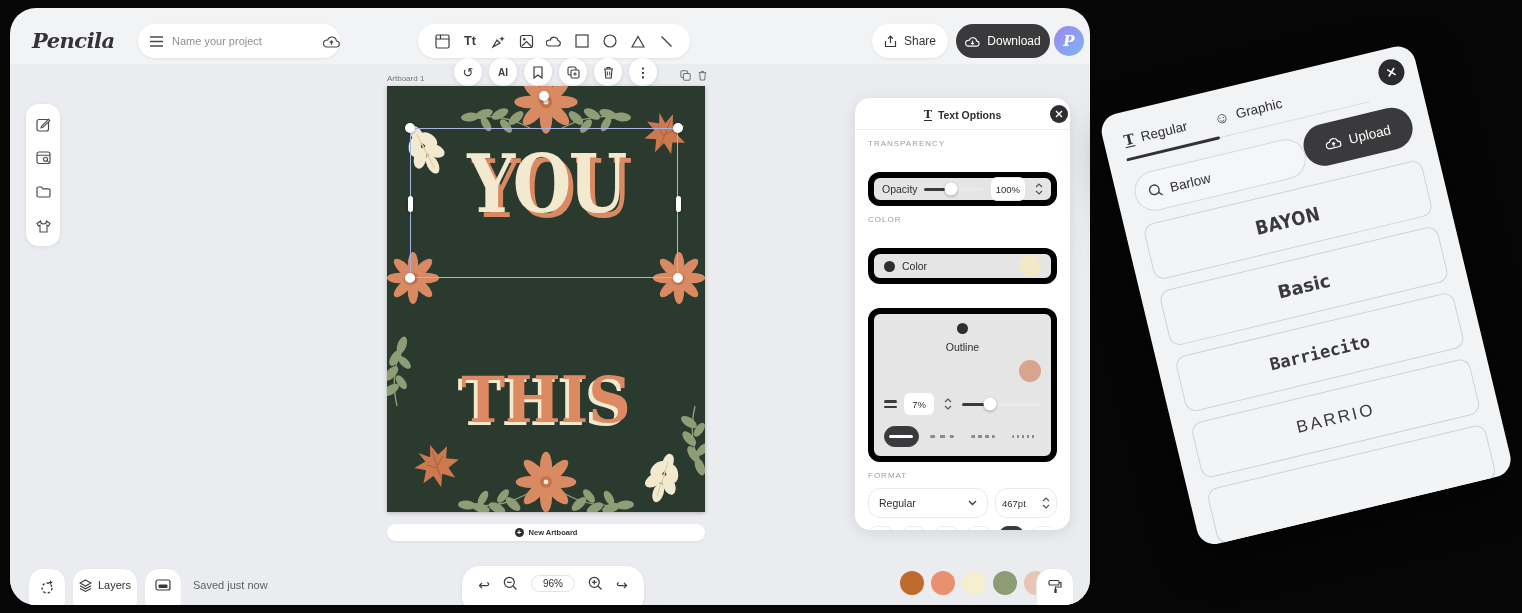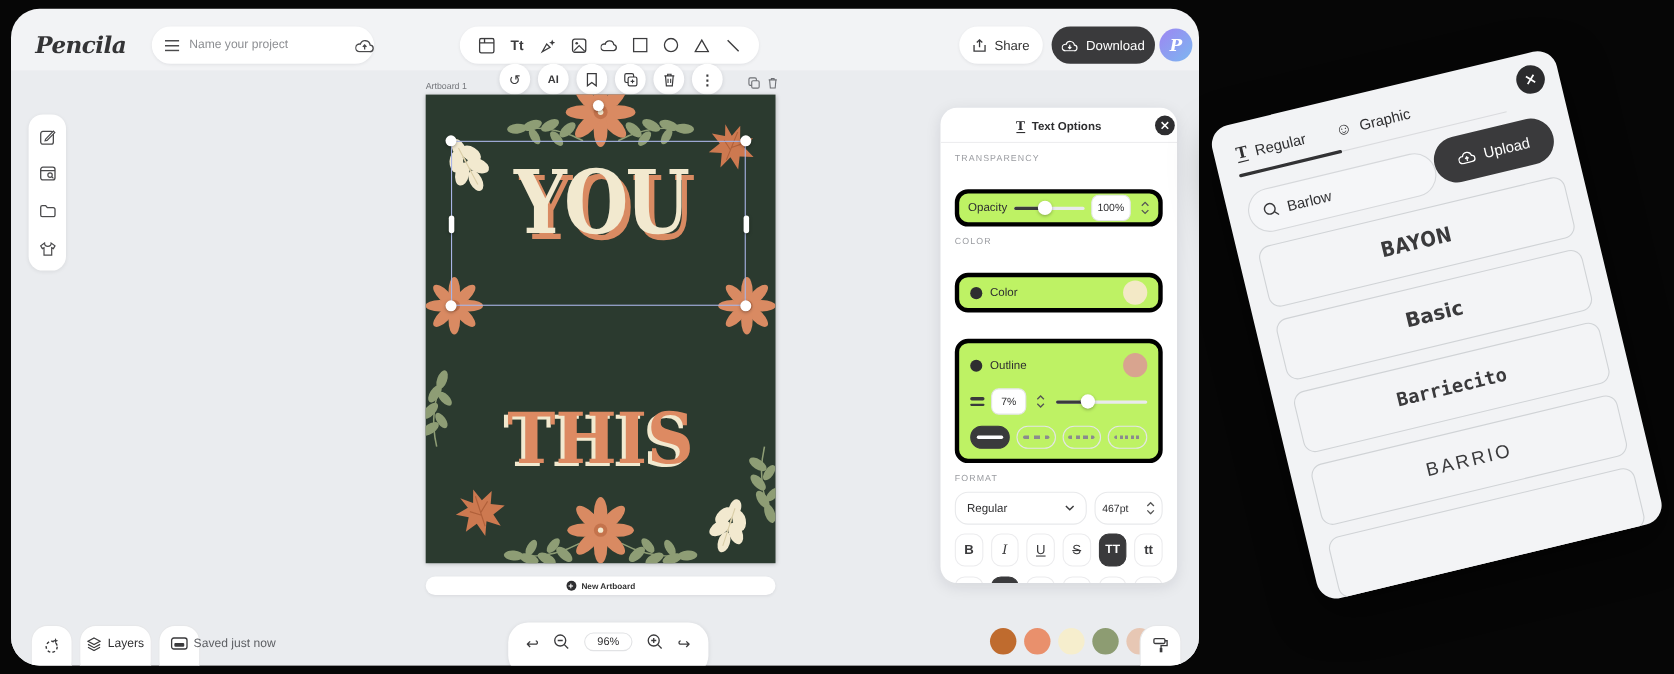--- a/index.html
+++ b/index.html
@@ -65,21 +65,21 @@
   
   #text-panel { left:845px; top:90px; width:215px; height:432px; background:#fff; border-radius:15px;
                 box-shadow:0 3px 14px rgba(20,20,40,.10); overflow:hidden; padding:10px 13px; }
   .panel-header { display:flex; align-items:center; justify-content:center; position:relative; height:24px;
                   border-bottom:1px solid #ededef; margin:-2px -13px 8px; padding:0 13px 6px; }
   .panel-title { font-size:10.5px; color:#2e2e30; font-weight:bold; margin-left:6px;text-align:center;}
   .t-icon { font-family:"DejaVu Serif",serif; font-weight:bold; font-size:11px; color:#2e2e30; border-bottom:1.5px solid #2e2e30; line-height:1; }
   .close-dot { position:absolute; right:2px; top:-1px; width:18px; height:18px; border-radius:50%; background:#2e2e30;
                display:flex; align-items:center; justify-content:center; cursor:pointer; }
   .section-label { font-size:8px; color:#9a9ca1; letter-spacing:1px; margin:9px 0 5px; }
-  .opt-box { border:4px solid #000000; border-radius:12px; background:#bef264;margin-top:24px; }
+  .opt-box { border:6px solid #000000; border-radius:12px; background:#e5e5e5;margin-top:24px; }
   .row { display:flex; align-items:center; }
   #opacity-box { height:34px; padding:0 8px; gap:6px; }
   .small-label { font-size:10.5px; color:#2f2f31; }
   .slider { position:relative; height:3px; border-radius:2px; background:#e9eaec; flex:1; }
   .slider .fill { position:absolute; left:0; top:0; bottom:0; background:#3a3a3c; border-radius:2px; }
   .slider .knob { position:absolute; top:50%; width:13px; height:13px; border-radius:50%; background:#fff;
                   box-shadow:0 1px 3px rgba(0,0,0,.3); transform:translate(-50%,-50%); }
   .value-box { border:1px solid #e4e5e7; border-radius:7px; height:24px; display:flex; align-items:center; justify-content:center;
                font-size:9.5px; color:#2f2f31; padding:0 5px; background:#fff; }
   .stepper { display:flex; flex-direction:column; justify-content:center; gap:2px; margin-left:3px; }
@@ -102,21 +102,21 @@
   .fmt-row { display:flex; gap:7px; margin-top:8px; }
   .style-btn { width:28.5px; height:30px; border:1px solid #ececee; border-radius:9px; background:#fff;
                display:flex; align-items:center; justify-content:center; font-size:12px; color:#3a3a3c; cursor:pointer;}
   .style-btn.active { background:#3a3a3c; color:#fff; border-color:#3a3a3c; }
   .align-bar { width:15px; height:2.5px; background:#98989b; border-radius:2px; }
   .style-btn.active .align-bar { background:#fff; }
 
   
   .bottom-tab { position:absolute; top:560px; height:48px; background:#fff; border:1px solid #e7e8ea;
                 border-radius:15px; display:flex; align-items:flex-start; justify-content:center; padding-top:10px; }
-  #saved-status { left:166px; top:571px; font-size:11px; color:#5d5f63; }
+  #saved-status { left:183px; top:571px; font-size:11px; color:#5d5f63; }
   #zoom-pill { left:452px; top:558px; width:182px; height:48px; background:#fff; border-radius:18px;
                box-shadow:0 1px 4px rgba(20,20,30,.08); display:flex; align-items:flex-start; justify-content:center;
                gap:13px; padding-top:10px; }
   .zbtn { font-size:14px; color:#3c3c3e; cursor:pointer; line-height:18px;}
   #zoom-value { border:1px solid #e2e3e5; border-radius:12px; font-size:10px; color:#2f2f31; padding:2px 11px; margin-top:-1px;}
   #swatch-row { left:890px; top:563px; display:flex; gap:7px; }
   .c-swatch { width:24px; height:24px; border-radius:50%; cursor:pointer; }
 
   
   #font-panel { position:absolute; left:1098px; top:118px; width:322px; height:442px; background:#f2f3f5;
@@ -414,21 +414,21 @@
       </span>
     </div>
 
     <div class="section-label">COLOR</div>
     <div class="opt-box row" id="color-box">
       <span class="dot"></span>
       <span class="small-label">Color</span>
       <span class="swatch-circle" style="background: rgb(243, 233, 198);"></span>
     </div>
     <div class="opt-box" id="outline-box">
-      <div class="row" style="gap:7px;">
+      <div class="row" style="gap:7px;flex-direction:column;">
         <span class="dot"></span>
         <span class="small-label">Outline</span>
         <span class="swatch-circle" style="background: rgb(216, 164, 143);"></span>
       </div>
       <div class="row" style="gap:6px;margin-top:10px;">
         <span class="stroke-eq">
             <i></i>
             <i></i>
           </span>
         <span class="value-box" style="width:32px;">7%</span>

